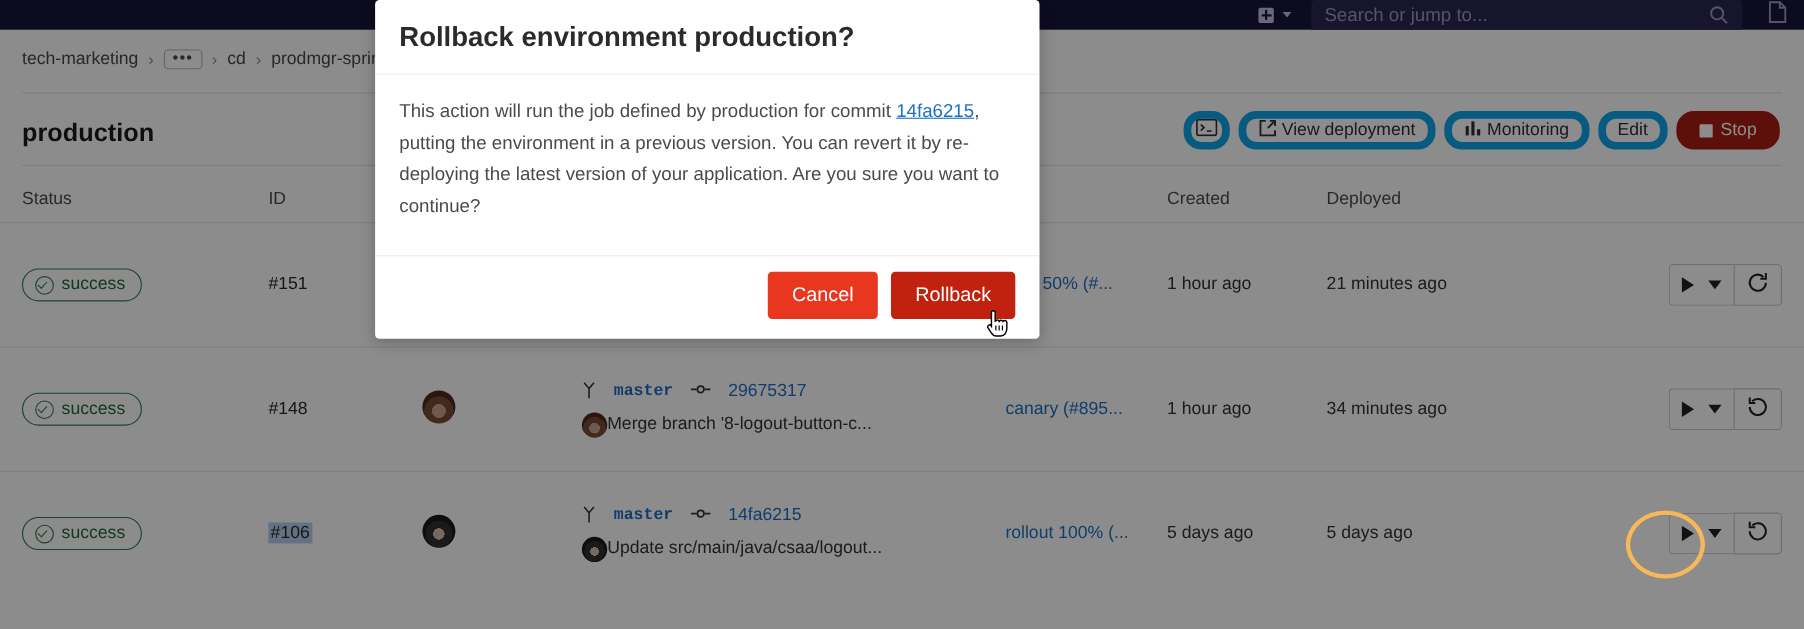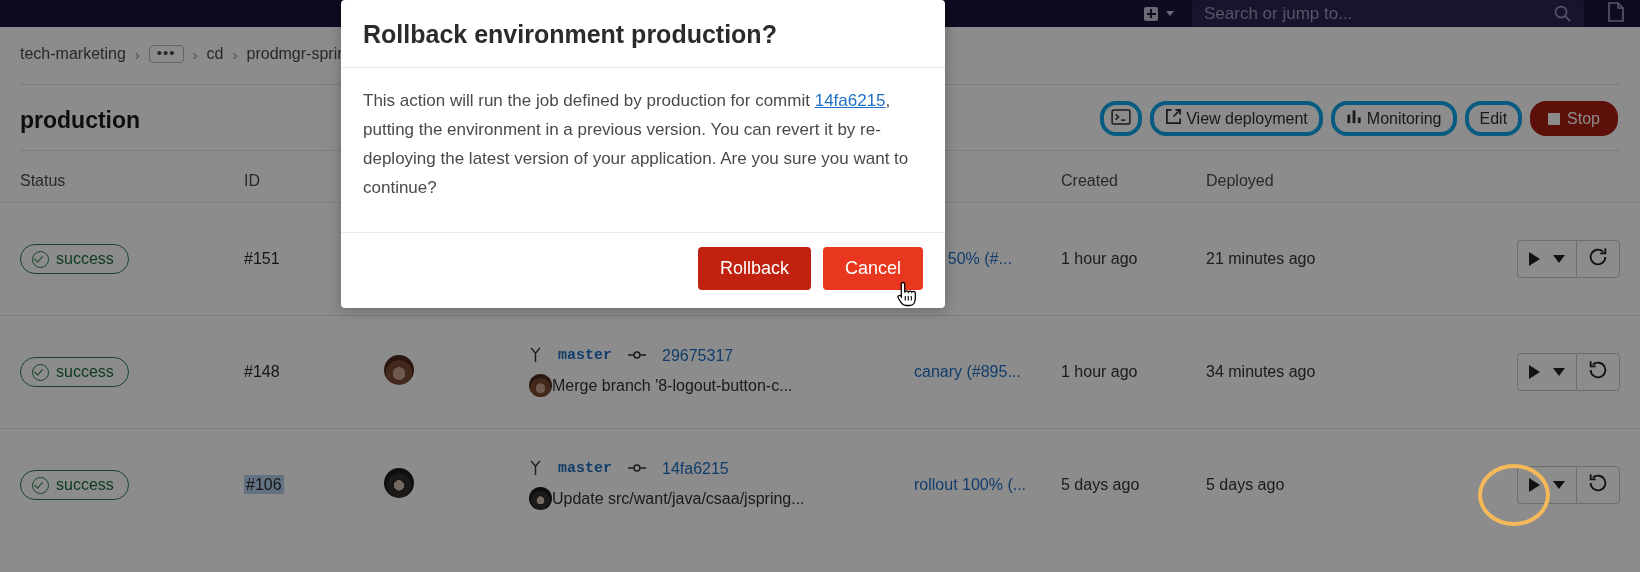--- a/index.html
+++ b/index.html
@@ -122,21 +122,21 @@
   }
   .header-actions {
     position: absolute;
     top: 101px; right: 22px;
     display: flex; align-items: center;
     gap: 8px;
     z-index: 6;
   }
   .btn {
     height: 35px;
-    border: 4px solid #0ea5e9;
+    border: 7px solid #0ea5e9;
     border-radius: 16px;
     background: #fff;
     color: #303030;
     font-size: 16px;
     display: inline-flex; align-items: center; justify-content: center;
     gap: 4px;
     padding: 0 11px;
     box-sizing: border-box;
     cursor: pointer;
     white-space: nowrap;
@@ -544,21 +544,21 @@
               <svg width="18" height="12" viewBox="0 0 20 12">
                   <circle cx="10" cy="6" r="3.3" fill="none" stroke="#333" stroke-width="1.7"></circle>
                   <line x1="0" y1="6" x2="6" y2="6" stroke="#333" stroke-width="1.7"></line>
                   <line x1="14" y1="6" x2="20" y2="6" stroke="#333" stroke-width="1.7"></line>
                 </svg>
             </span>
             <span class="sha">14fa6215</span>
           </div>
           <div class="commit-msg">
             <span class="avatar sm av-b"></span>
-            <span>Update src/want/java/csaa/jspring...</span>
+            <span>Update src/main/java/csaa/logout...</span>
           </div>
         </div>
         <div class="c-job">
           <span class="lnk">rollout 100% (...</span>
         </div>
         <div class="c-created">5 days ago</div>
         <div class="c-deploy">5 days ago</div>
         <div class="c-act">
           <div class="act-group">
             <div class="act-split">
@@ -585,22 +585,22 @@
   <div class="annot-ellipse"></div>
 
   <div class="modal">
     <div class="modal-head">
       <h2 class="modal-title">Rollback environment production?</h2>
     </div>
     <div class="modal-body">
       <span>This action will run the job defined by production for commit </span><a href="#" class="lnk">14fa6215</a><span>, putting the environment in a previous version. You can revert it by re-deploying the latest version of your application. Are you sure you want to continue?</span>
     </div>
     <div class="modal-foot">
+      <button class="mbtn mbtn-cancel">Cancel</button>
       <button class="mbtn mbtn-rollback">Rollback</button>
-      <button class="mbtn mbtn-cancel">Cancel</button>
     </div>
   </div>
 
   <div class="cursor">
     <svg width="24" height="28" viewBox="0 0 24 28">
       <path d="M7 1.5c1 0 1.7.8 1.7 1.7v8.3c.4-.9 1-1.6 2-1.6.8 0 1.4.5 1.6 1.2.4-.6 1-1 1.8-1 .8 0 1.4.5 1.7 1.1.4-.5.9-.8 1.6-.8 1.1 0 1.9.9 1.9 2v5.1c0 3.6-1.9 7-5.6 7H9.6c-2.2 0-3.3-1.2-4.4-2.9l-3-4.6c-.5-.8-.3-1.8.5-2.3.7-.5 1.7-.3 2.2.4l.4.6V3.2c0-.9.7-1.7 1.7-1.7z" fill="#fff" stroke="#000" stroke-width="1.3"></path>
       <line x1="9.3" y1="15" x2="9.3" y2="19.5" stroke="#000" stroke-width="1.1"></line>
       <line x1="12.3" y1="15" x2="12.3" y2="19.5" stroke="#000" stroke-width="1.1"></line>
       <line x1="15.3" y1="15" x2="15.3" y2="19.5" stroke="#000" stroke-width="1.1"></line>
     </svg>

